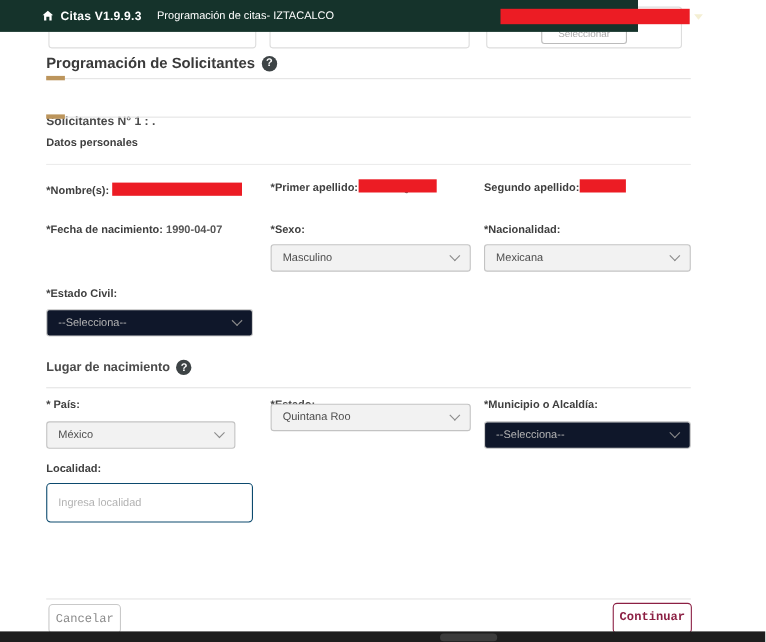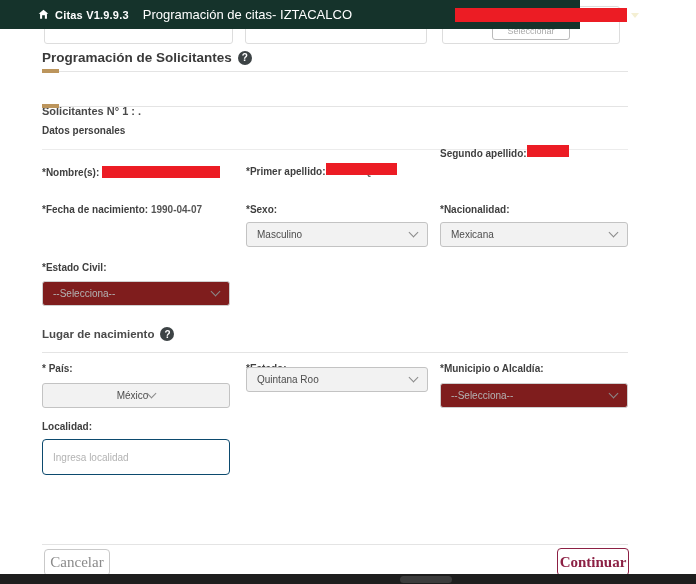--- a/index.html
+++ b/index.html
@@ -5,21 +5,21 @@
   * { box-sizing: border-box; margin: 0; padding: 0; }
   body { background: #fff; font-family: "Liberation Sans", sans-serif; }
   .frame { position: relative; width: 696px; height: 584px; background: #fff; overflow: hidden; }
 
   
   .navbar { position: absolute; left: 0; top: 0; width: 580px; height: 29px;
             background: #15332B; z-index: 5; display: flex; align-items: center; }
   .brand-wrap { display: flex; align-items: center; gap: 6px; margin-left: 38px; color: #fff; }
   .home-icon svg { display: block; }
   .brand { color: #fff; font-size: 11px; font-weight: 600; letter-spacing: .2px; }
-  .nav-item { color: #fff; font-size: 13px; font-weight: 500; margin-left: 14px; }
+  .nav-item { color: #fff; font-size: 10px; font-weight: 500; margin-left: 14px; }
   .user-block { position: absolute; left: 455px; top: 8px; width: 172px; height: 14px;
                 background: #EC1C24; }
   .user-caret { position: absolute; left: 631px; top: 13px; width: 0; height: 0;
                 border-left: 4px solid transparent; border-right: 4px solid transparent;
                 border-top: 5px solid #f4efd3; }
 
   
   .cutbox { position: absolute; top: 6px; height: 38px; background: #fff;
             border: 1px solid #ddd; border-radius: 3px; z-index: 1; }
   .cutbox.b1 { left: 44px;  width: 189px; }
@@ -47,32 +47,32 @@
   .redact { position: relative; display: inline-block; font-weight: 700; color: #666; padding: 0 3px; }
   .redact::after { content: ""; position: absolute; left: -2px; right: -2px; top: -3px;
                    bottom: 2px; background: #EC1C24; }
   .redact-bar { display: inline-block; width: 118px; height: 12px; background: #EC1C24;
                 vertical-align: -2px; }
 
   
   .select { position: absolute; height: 25px; border: 1px solid #c3c3c3; border-radius: 3px;
             background: #f2f2f2; display: flex; align-items: center; justify-content: space-between;
             padding: 0 10px; font-size: 10px; color: #4d4d4d; cursor: default; }
-  .select.empty { background: #7f1d1d; color: #b3b3b3; border-color: #cfcfcf; }
+  .select.empty { background: #0f172a; color: #b3b3b3; border-color: #cfcfcf; }
   .chev { width: 7px; height: 7px; border-right: 1.6px solid #8a8a8a; border-bottom: 1.6px solid #8a8a8a;
           transform: rotate(45deg); margin-top: -4px; flex: none; }
   .txt-input { position: absolute; height: 36px; border: 1px solid #0c4a6e; border-radius: 4px;
                background: #fff; font-size: 10px; color: #444; padding: 0 10px;
                font-family: "Liberation Sans", sans-serif; }
   .txt-input::placeholder { color: #b3b3b3; }
 
   
-  .btn { position: absolute; background: #fff; border-radius: 4px; font-size: 15px;
+  .btn { position: absolute; background: #fff; border-radius: 4px; font-size: 11px;
          display: flex; align-items: center; justify-content: center; cursor: pointer;
-         font-family: Liberation Serif, serif; }
+         font-family: Liberation Mono, monospace; }
   .btn-cancel { left: 44px; top: 549px; width: 66px; height: 27px;
                 border: 1px solid #c9c9c9; color: #8a8a8a; }
   .btn-continue { left: 557px; top: 548px; width: 72px; height: 28px;
                   border: 1.5px solid #8C2044; color: #8C2044; font-weight: 600; }
 
   
   .bottom-bar { position: absolute; left: 0; top: 574px; width: 696px; height: 10px; background: #1e1e1e; }
   .bottom-pill { position: absolute; left: 400px; top: 2px; width: 52px; height: 7px;
                  border-radius: 4px; background: #3c3c3c; }
 </style>
@@ -117,21 +117,21 @@
   <div class="rule" style="top:149px; background:#ececec;"></div>
 
   <div class="lbl" style="left:42px; top:166px;">
     <span>*Nombre(s):</span>
     <span class="redact-bar"></span>
   </div>
   <div class="lbl" style="left:246px; top:166px;">
     <span>*Primer apellido:</span>
     <span class="redact">VELAZQUEZ</span>
   </div>
-  <div class="lbl" style="left:440px; top:148px;">
+  <div class="lbl" style="left:440px; top:166px;">
     <span>Segundo apellido:</span>
     <span class="redact">URIBE</span>
   </div>
 
   <div class="lbl" style="left:42px; top:204px;">
     <span>*Fecha de nacimiento:</span>
     <span class="val">1990-04-07</span>
   </div>
   <div class="lbl" style="left:246px; top:204px;">*Sexo:</div>
   <div class="lbl" style="left:440px; top:204px;">*Nacionalidad:</div>
@@ -154,21 +154,21 @@
   <div class="h-sub" style="left:42px; top:327px; font-size:11.5px;">
     <span>Lugar de nacimiento</span>
     <span class="help">?</span>
   </div>
   <div class="rule" style="top:352px"></div>
 
   <div class="lbl" style="left:42px; top:363px;">* País:</div>
   <div class="lbl" style="left:246px; top:363px;text-align:right;">*Estado:</div>
   <div class="lbl" style="left:440px; top:363px;">*Municipio o Alcaldía:</div>
 
-  <div class="select" style="left:42px; top:383px; width:188px;justify-content:center;">
+  <div class="select" style="left:42px; top:383px; width:172px;">
     <span>México</span>
     <span class="chev"></span>
   </div>
   <div class="select" style="left:246px; top:367px; width:182px;">
     <span>Quintana Roo</span>
     <span class="chev"></span>
   </div>
   <div class="select empty" style="left:440px; top:383px; width:188px;">
     <span>--Selecciona--</span>
     <span class="chev"></span>

